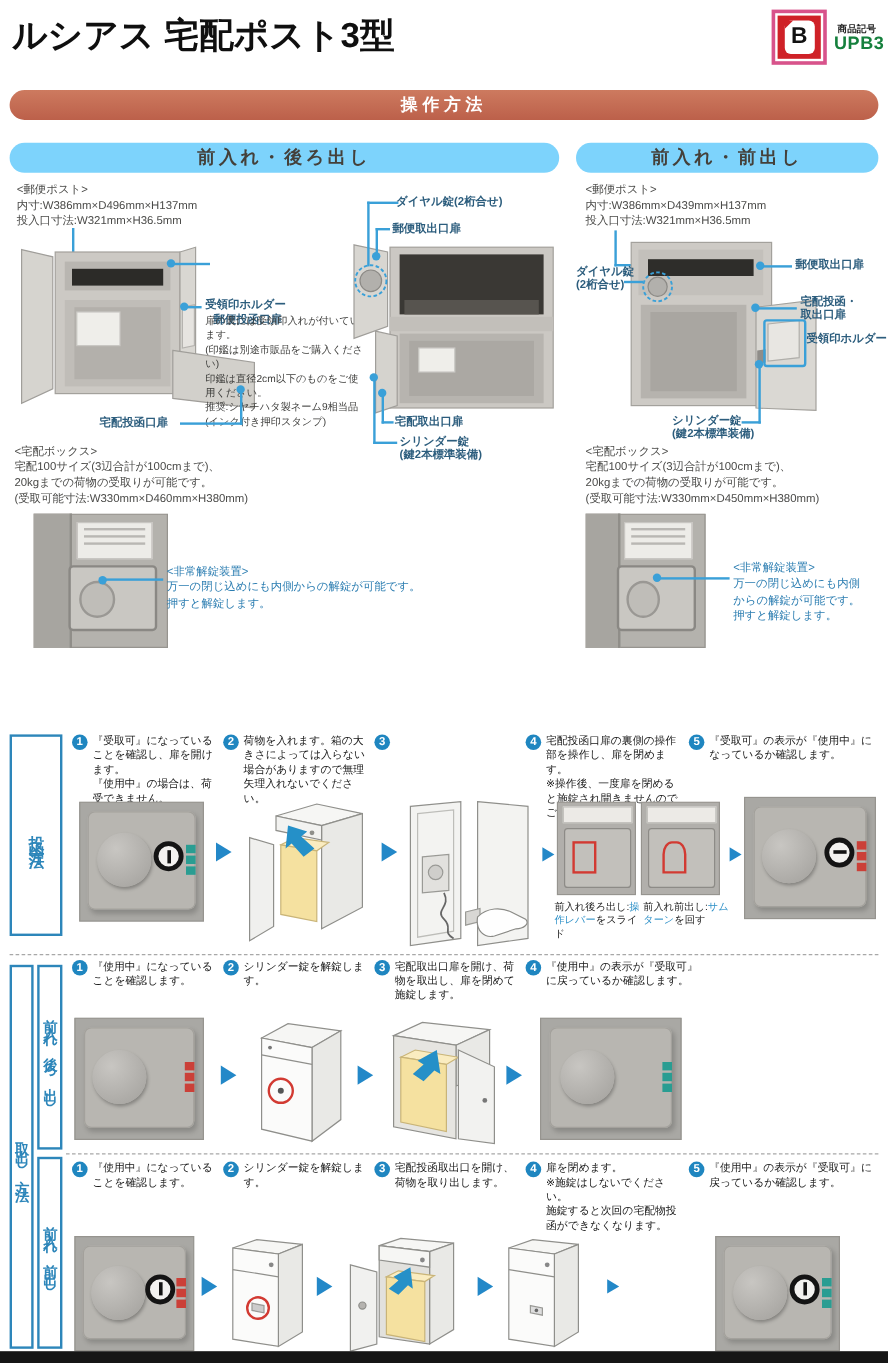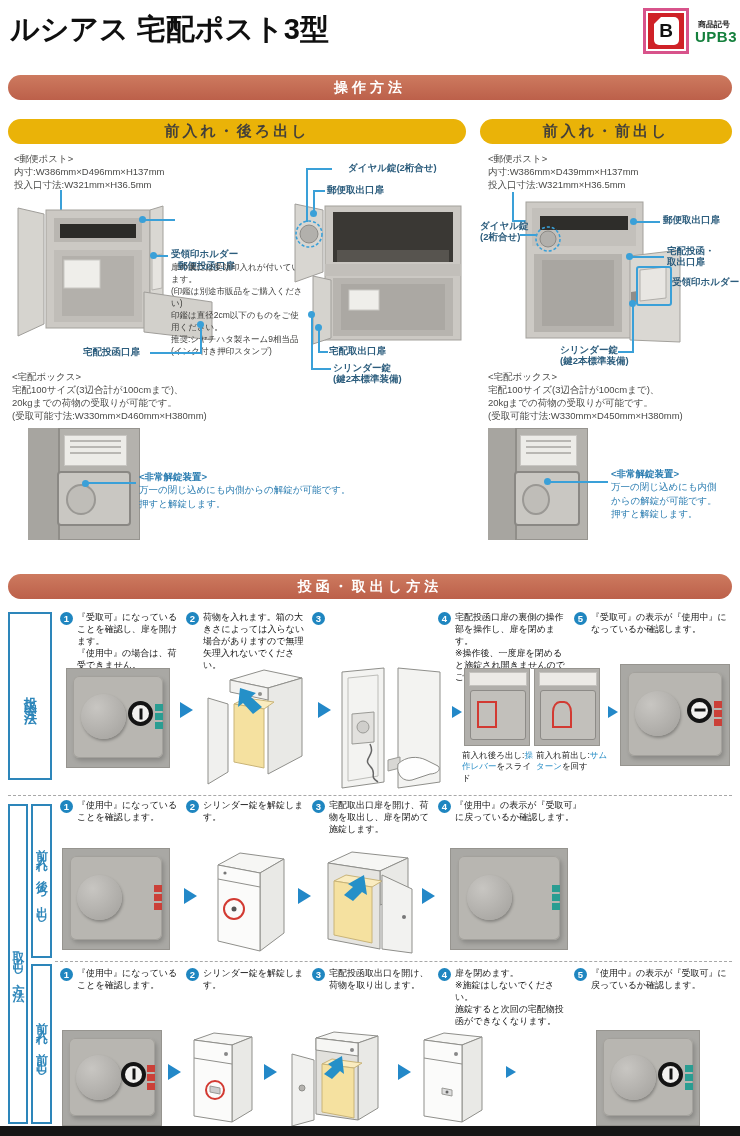--- a/index.html
+++ b/index.html
@@ -12,28 +12,28 @@
   .badge{width:46px;height:46px;border:3px solid #d8538b;background:#fff;box-sizing:border-box;padding:2px;}
   .badge-red{width:100%;height:100%;background:#cf2127;display:flex;align-items:center;justify-content:center;}
   .badge-white{width:25px;height:28px;background:#fff;border-radius:5px;position:relative;display:flex;align-items:center;justify-content:center;font-weight:bold;font-size:19px;color:#111;}
   .badge-white::before{content:"";position:absolute;left:0;top:0;border-style:solid;border-width:7px 7px 0 0;border-color:#cf2127 transparent transparent transparent;}
   .code-label{font-size:8px;font-weight:bold;color:#222;}
   .code{font-size:15px;font-weight:bold;color:#15803d;letter-spacing:.5px;}
 
   
   .hbar{left:8px;width:724px;height:25px;border-radius:13px;background:linear-gradient(180deg,#cd7a5f,#bc604a);
         color:#fff;font-weight:bold;font-size:14px;letter-spacing:4px;display:flex;align-items:center;justify-content:center;}
-  .shead{height:25px;border-radius:13px;background:#eab308;color:#44403a;font-weight:bold;font-size:15px;letter-spacing:3px;display:flex;align-items:center;justify-content:center;}
+  .shead{height:25px;border-radius:13px;background:#7dd3fc;color:#44403a;font-weight:bold;font-size:15px;letter-spacing:3px;display:flex;align-items:center;justify-content:center;}
 
   
   .spec{font-size:9.5px;color:#4a4a48;line-height:1.38;}
   .clabel{font-size:9.5px;font-weight:bold;color:#2c5d7d;white-space:nowrap;}
   .cnote{font-size:8.5px;color:#3c3c3a;line-height:1.42;}
   .emg{font-size:9.5px;color:#2b7db1;line-height:1.4;}
-  .emg .t{font-weight:bold;}
+  .emg .t{font-weight:normal;}
 
   
   .lh{height:2px;background:#3aa0d8;}
   .lv{width:2px;background:#3aa0d8;}
   .dot{width:7px;height:7px;border-radius:50%;background:#3aa0d8;}
   .holder-outline{border:2px solid #3aa0d8;border-radius:3px;}
 
   
   .vbox{border:2px solid #2d86ba;background:#fff;color:#2d86ba;font-weight:bold;writing-mode:vertical-rl;
         display:flex;align-items:center;justify-content:center;letter-spacing:5px;box-sizing:border-box;font-size:13px;}
@@ -149,21 +149,21 @@
     <polygon points="20,78 38,82 38,140 20,146" fill="#d5d3ce" stroke="#a09e9a"></polygon>
     <rect x="40" y="80" width="120" height="58" fill="#b7b4af"></rect>
     <rect x="48" y="86" width="104" height="46" fill="#aba8a3"></rect>
     <rect x="56" y="92" width="30" height="20" fill="#efeeea" stroke="#c9c7c3"></rect>
     <circle cx="16" cy="36" r="9" fill="#b2b0ac" stroke="#8c8a86"></circle>
     <circle cx="16" cy="36" r="13" fill="none" stroke="#3aa0d8" stroke-width="1.6" stroke-dasharray="3,2"></circle>
   </svg>
 
   <div class="abs lv" style="left:306px;top:168px;height:54px;"></div>
   <div class="abs lh" style="left:306px;top:168px;width:26px;"></div>
-  <div class="abs clabel" style="left:348px;top:162px;">ダイヤル錠(2桁合せ)</div>
+  <div class="abs clabel" style="left:330px;top:162px;">ダイヤル錠(2桁合せ)</div>
 
   <div class="abs lv" style="left:313px;top:190px;height:22px;"></div>
   <div class="abs lh" style="left:313px;top:190px;width:12px;"></div>
   <div class="abs dot" style="left:310px;top:210px;"></div>
   <div class="abs clabel" style="left:327px;top:184px;">郵便取出口扉</div>
 
   <div class="abs clabel" style="left:329px;top:345px;">宅配取出口扉</div>
   <div class="abs lh" style="left:318px;top:351px;width:10px;"></div>
   <div class="abs lv" style="left:318px;top:327px;height:26px;"></div>
   <div class="abs dot" style="left:315px;top:324px;"></div>
@@ -260,21 +260,20 @@
   </div>
   <div class="abs dot" style="left:544px;top:478px;"></div>
   <div class="abs lh" style="left:550px;top:481px;width:58px;"></div>
   <div class="abs emg" style="left:611px;top:467px;">
     <div class="t">&lt;非常解錠装置&gt;</div>
     <div>万一の閉じ込めにも内側</div>
     <div>からの解錠が可能です。</div>
     <div>押すと解錠します。</div>
   </div>
 
-  <div class="abs hbar" style="top:574px;">投函・取出し方法</div>
 
   <div class="abs vbox" style="left:8px;top:612px;width:44px;height:168px;">投函方法</div>
   <div class="abs vbox thin" style="left:8px;top:804px;width:20px;height:320px;">取出し方法</div>
   <div class="abs vbox thin" style="left:31px;top:804px;width:21px;height:154px;">前入れ後ろ出し</div>
   <div class="abs vbox thin" style="left:31px;top:964px;width:21px;height:160px;">前入れ前出し</div>
 
   <div class="abs sep" style="left:8px;top:795px;width:724px;"></div>
   <div class="abs sep" style="left:55px;top:961px;width:677px;"></div>
 
   <div class="abs step" style="left:60px;top:612px;width:124px;">

